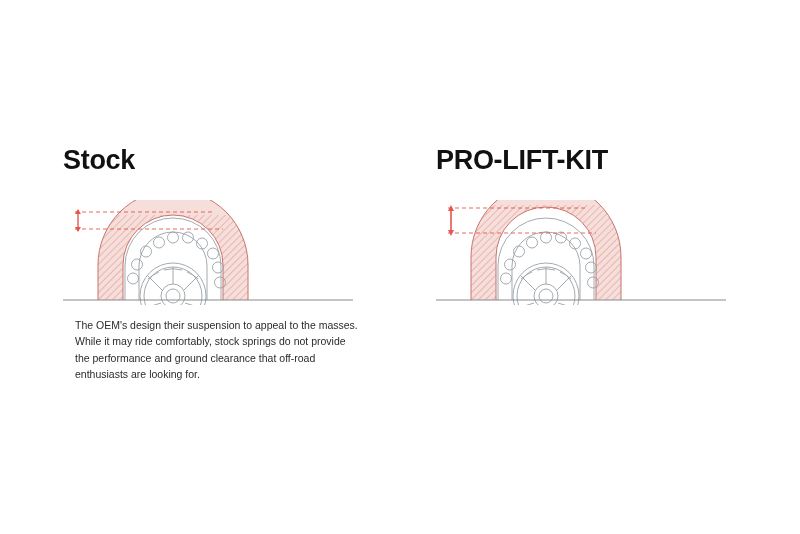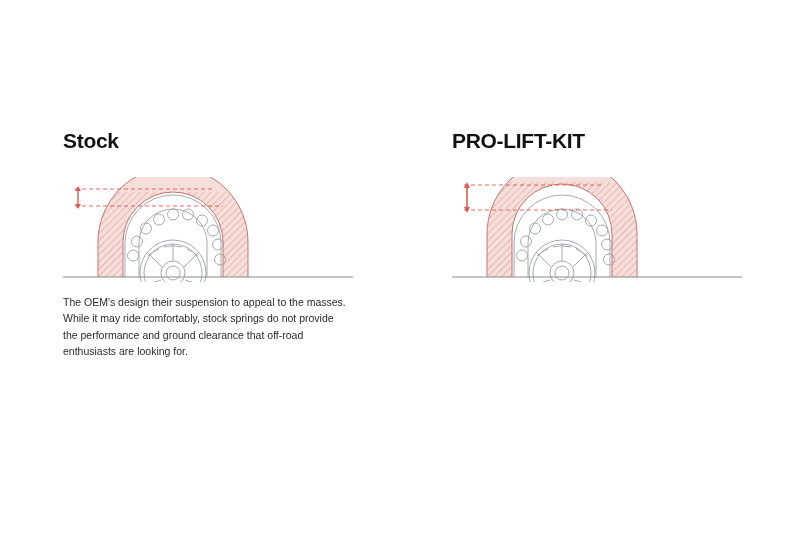--- a/index.html
+++ b/index.html
@@ -18,47 +18,47 @@
     position: relative;
     width: 800px;
     height: 534px;
   }
   .panel {
     position: absolute;
     top: 130px;
     width: 300px;
   }
   .panel-left  { left: 63px; }
-  .panel-right { left: 452px; }
+  .panel-right { left: 436px; }
 
   .panel-title {
-    font-size: 21px;
+    font-size: 27px;
     font-weight: bold;
     letter-spacing: -0.3px;
     color: #111111;
-    margin: 0 0 26px 0;
+    margin: 17px 0 26px 0;
     line-height: 1;
   }
 
   .figure {
     position: relative;
     width: 290px;
     height: 105px;
     margin-bottom: 12px;
   }
   .figure svg {
     display: block;
   }
 
   .panel-body {
     font-size: 10.5px;
     line-height: 1.55;
     color: #2b2b2b;
     width: 287px;
-    margin: 0;
+    margin: 12px;
   }
 </style>
 </head>
 <body>
 
 <div class="page">
 
   <div class="panel panel-left">
     <h2 class="panel-title">Stock</h2>
 

